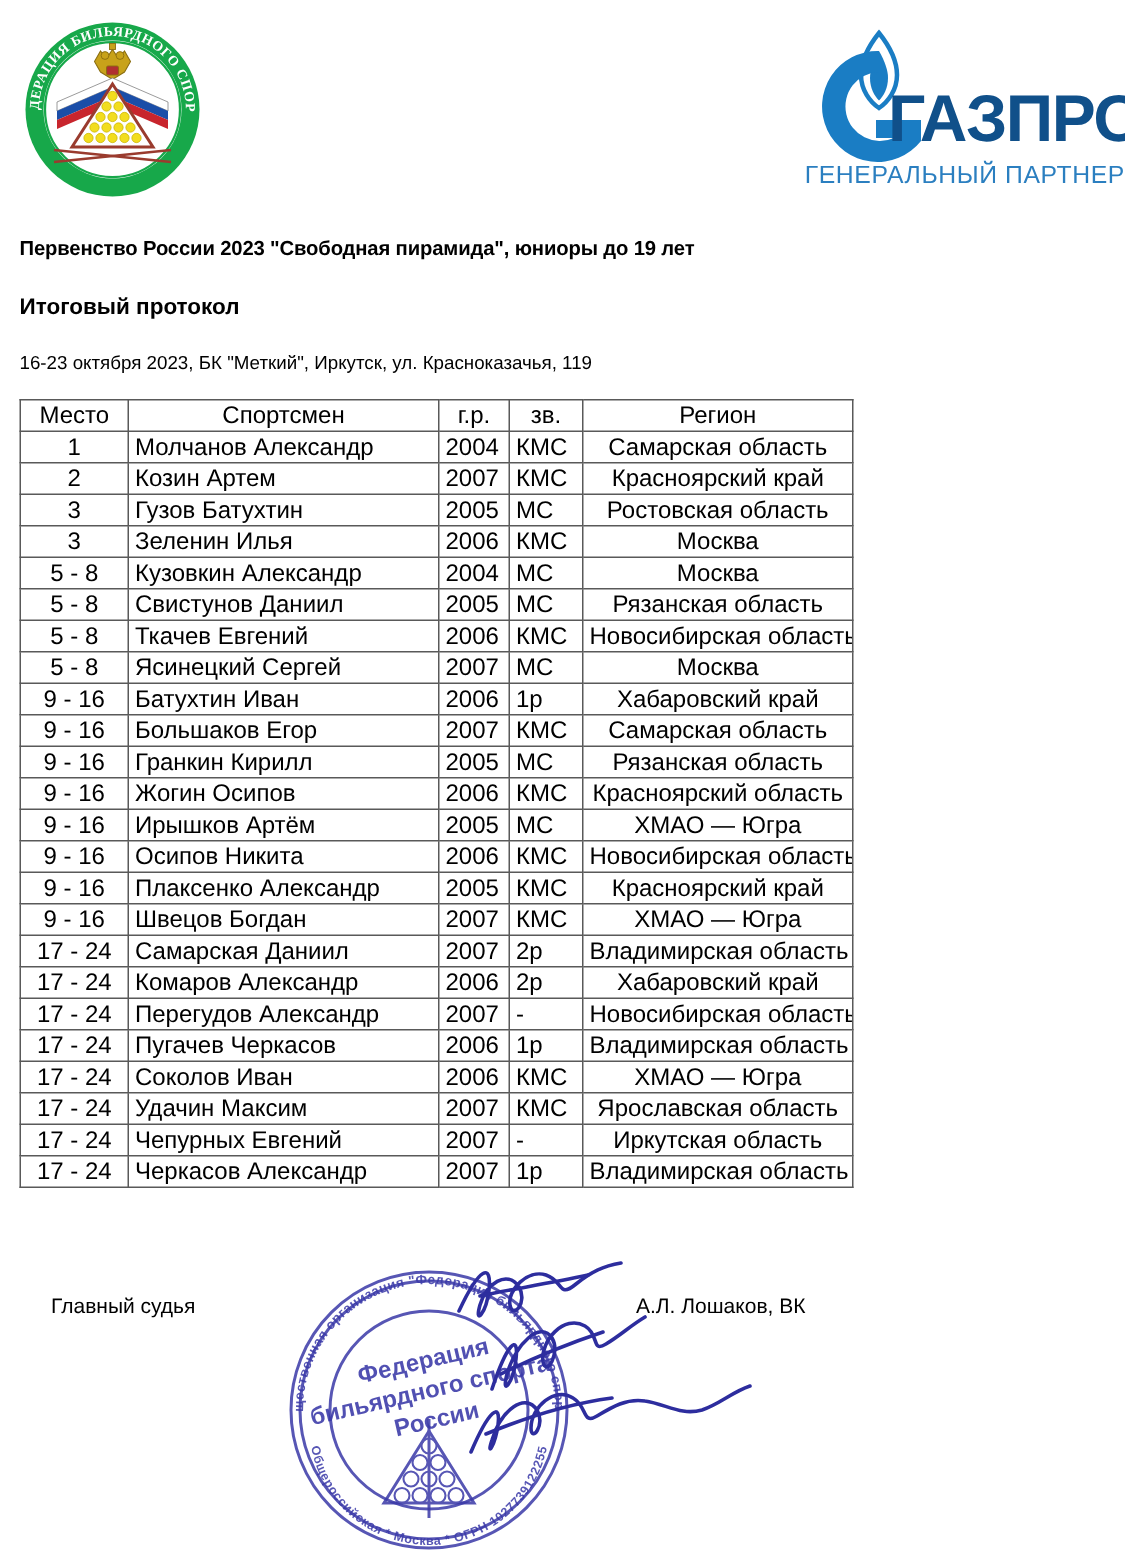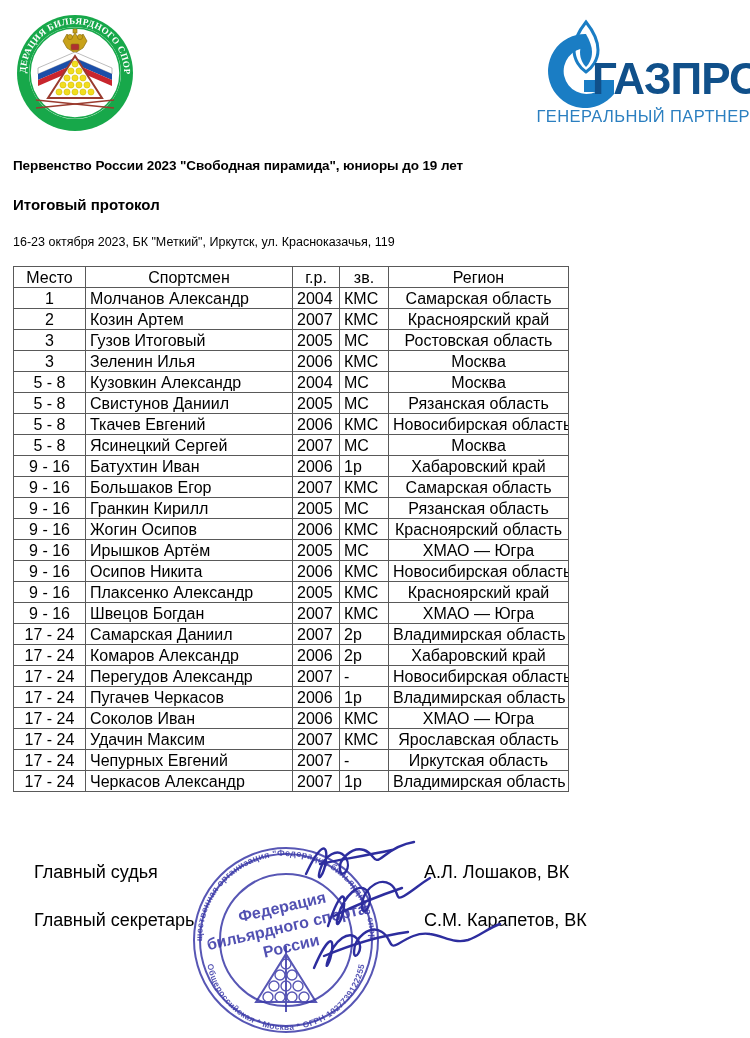--- a/index.html
+++ b/index.html
@@ -103,21 +103,21 @@
     left: 0;
     top: 848px;
     width: 750px;
     height: 190px;
   }
   .sig-row {
     position: absolute;
     left: 0;
     width: 750px;
     height: 20px;
-    font-size: 18px;
+    font-size: 14px;
   }
   .sig-role {
     position: absolute;
     left: 34px;
     white-space: nowrap;
   }
   .sig-person {
     position: absolute;
     left: 424px;
     white-space: nowrap;
@@ -255,21 +255,21 @@
       </tr>
       <tr>
         <td class="col-place">2</td>
         <td class="col-name">Козин Артем</td>
         <td class="col-year">2007</td>
         <td class="col-rank">КМС</td>
         <td class="col-region">Красноярский край</td>
       </tr>
       <tr>
         <td class="col-place">3</td>
-        <td class="col-name">Гузов Итоговый</td>
+        <td class="col-name">Гузов Батухтин</td>
         <td class="col-year">2005</td>
         <td class="col-rank">МС</td>
         <td class="col-region">Ростовская область</td>
       </tr>
       <tr>
         <td class="col-place">3</td>
         <td class="col-name">Зеленин Илья</td>
         <td class="col-year">2006</td>
         <td class="col-rank">КМС</td>
         <td class="col-region">Москва</td>
@@ -415,24 +415,20 @@
         <td class="col-region">Владимирская область</td>
       </tr>
     </tbody>
 </table>
 
 <div id="signature-block">
 
   <div class="sig-row sig-row-0">
     <span class="sig-role">Главный судья</span>
     <span class="sig-person">А.Л. Лошаков, ВК</span>
-  </div>
-  <div class="sig-row sig-row-1">
-    <span class="sig-role">Главный секретарь</span>
-    <span class="sig-person">С.М. Карапетов, ВК</span>
   </div>
 
   <div id="official-stamp">
     <svg viewBox="0 0 196 196" width="196" height="196" aria-hidden="true">
       <g fill="none" stroke="#3a39a8" stroke-width="2" opacity="0.85">
         <circle cx="98" cy="98" r="92"></circle>
         <circle cx="98" cy="98" r="86"></circle>
         <circle cx="98" cy="98" r="66"></circle>
       </g>
       <defs>

